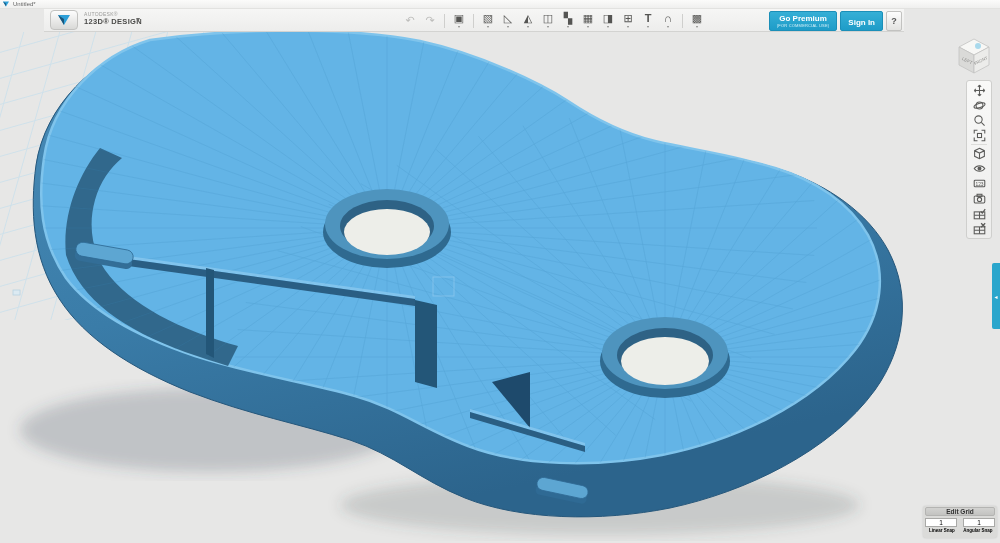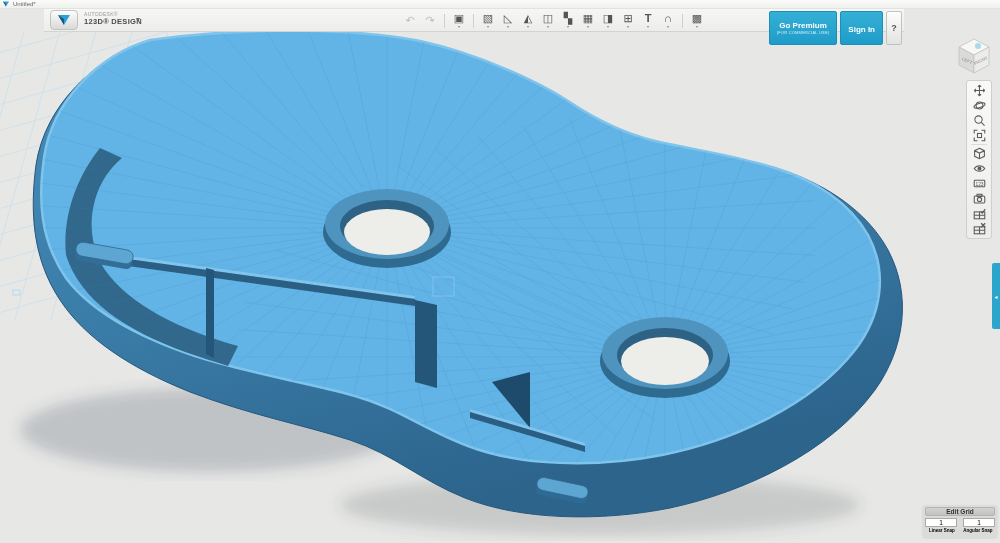--- a/index.html
+++ b/index.html
@@ -26,21 +26,21 @@
   .tbgroup { position:absolute; top:0; height:23px; display:flex; align-items:center; }
   .tb { width:20px; height:21px; border:none; background:transparent; color:#555553;
     font-size:11px; line-height:1; cursor:default; position:relative; display:flex;
     flex-direction:column; align-items:center; justify-content:center; padding:0; }
   .tb .caret { font-size:4px; color:#8A8A88; margin-top:1px; line-height:1; }
   .tb.disabled { color:#BDBDBB; }
   .tsep { width:1px; height:14px; background:#CFCFCD; margin:0 4px; }
 
   .hdr-buttons { position:absolute; right:2px; top:2px; display:flex; gap:3px; align-items:stretch; }
   .btn-cyan { background:linear-gradient(#35AFD6,#1E9CC8); border:1px solid #1B8FB8; border-radius:2px;
-    color:#fff; text-align:center; padding:9px 7px; cursor:default; }
+    color:#fff; text-align:center; padding:2px 7px; cursor:default; }
   .btn-cyan .l1 { font-size:8px; font-weight:bold; line-height:1.2; }
   .btn-cyan .l2 { font-size:4px; color:#D7F1F9; line-height:1.1; letter-spacing:.2px; }
   .btn-help { width:16px; background:linear-gradient(#FDFDFD,#E3E3E1); border:1px solid #C2C2C0;
     border-radius:2px; color:#555; font-size:9px; font-weight:bold; text-align:center; }
 
   
   .viewport { position:absolute; left:0; top:32px; width:1000px; height:511px; }
   .viewport svg { display:block; }
 
   

